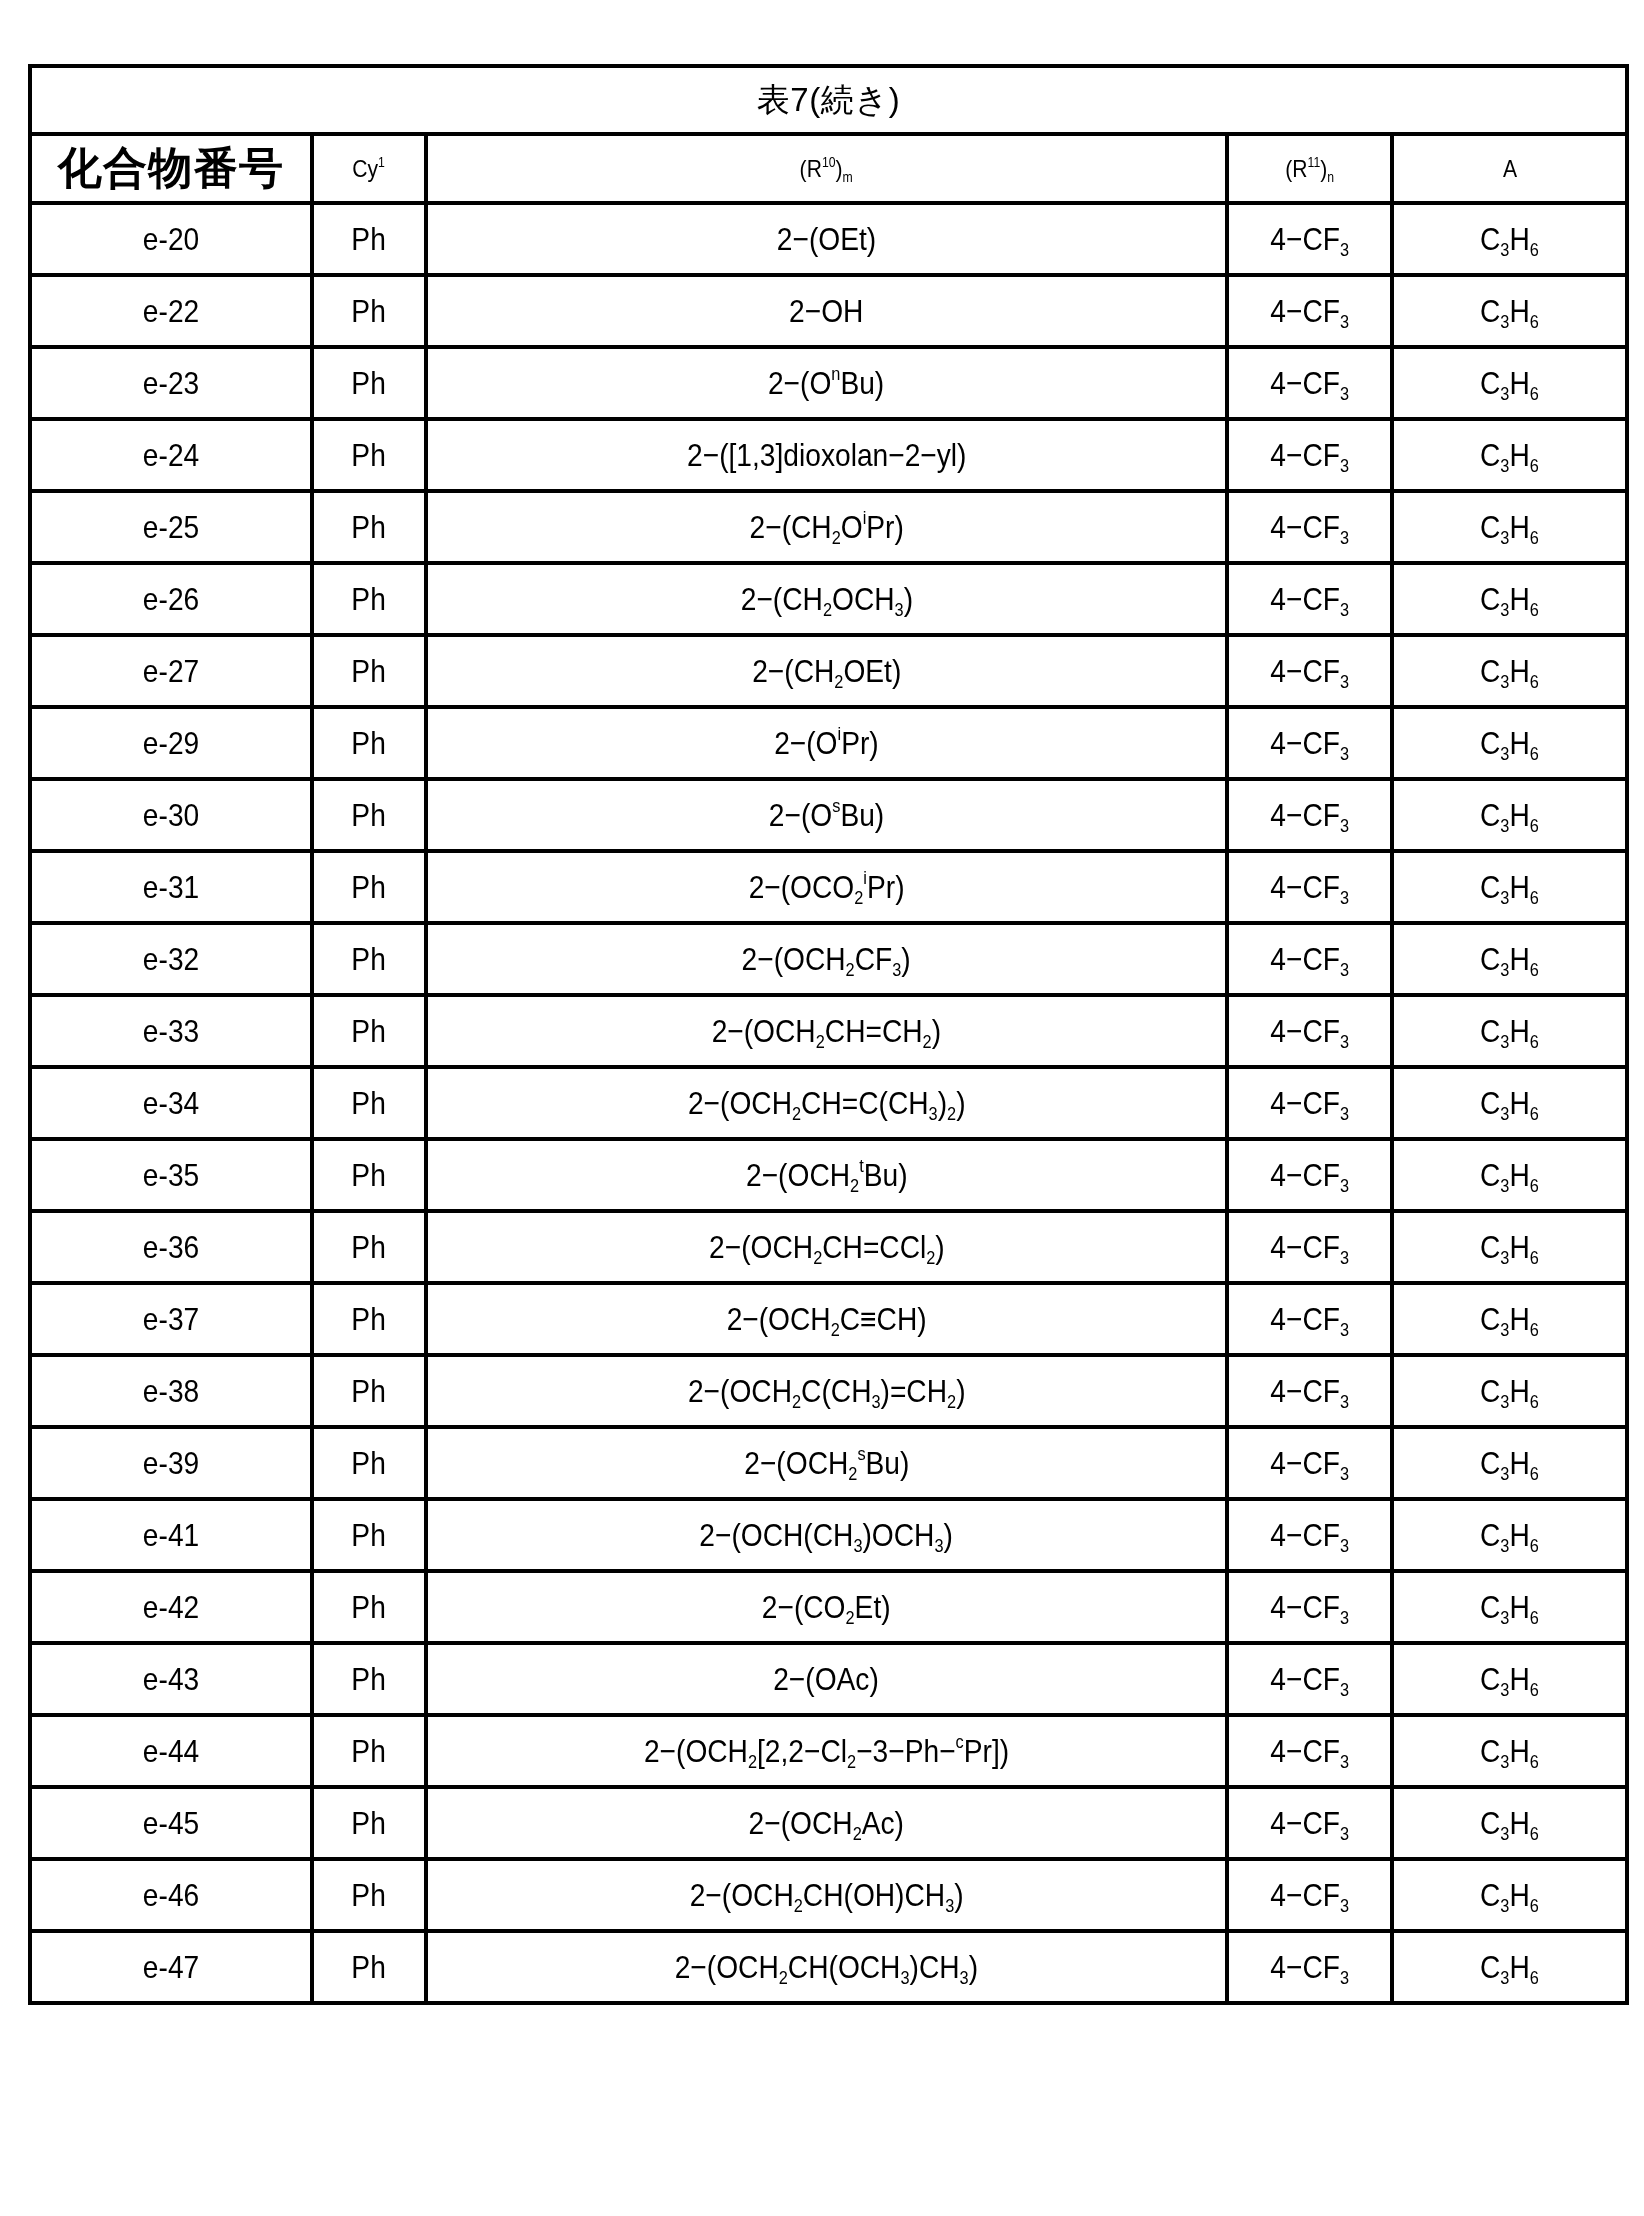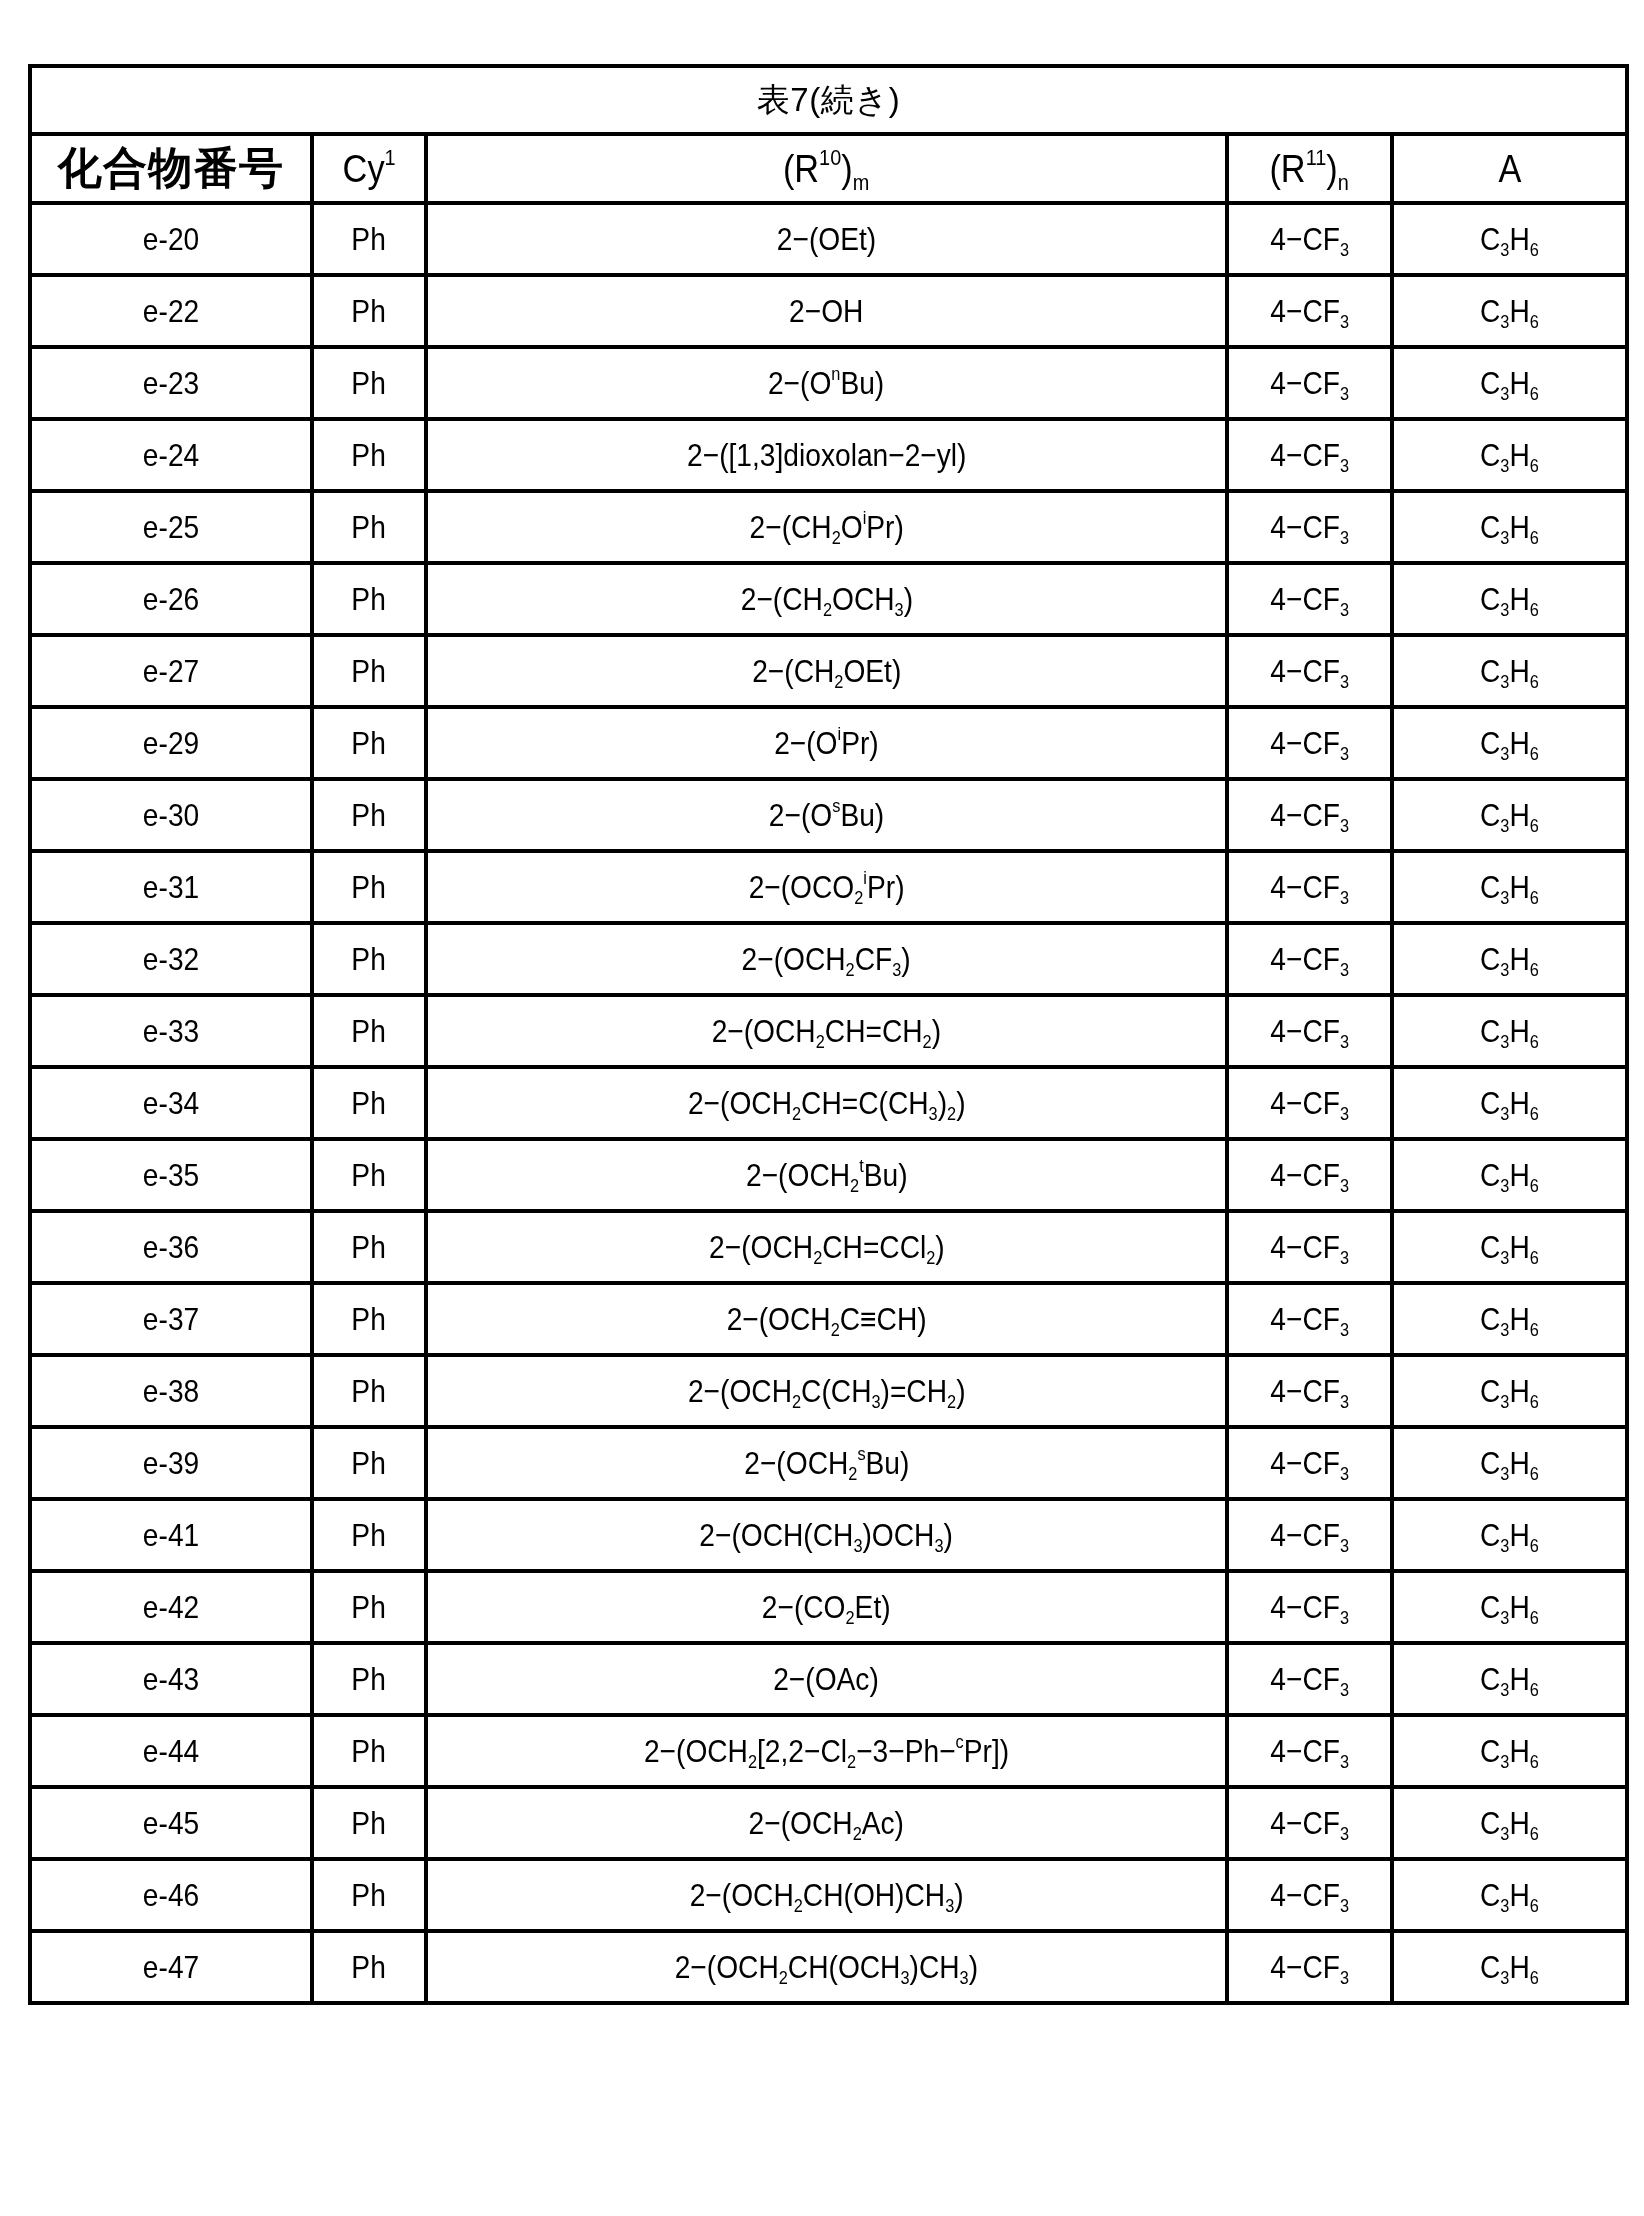--- a/index.html
+++ b/index.html
@@ -3,21 +3,21 @@
 <meta charset="utf-8">
 <style>
   html, body { margin:0; padding:0; background:#ffffff; }
   body { width:1645px; height:2216px; position:relative; overflow:hidden;
          font-family:"Liberation Sans", "DejaVu Sans", sans-serif; color:#000; }
   table.t { position:absolute; left:28px; top:28px; width:1596px;
             border-collapse:collapse; table-layout:fixed;margin-top:36px; }
   table.t td, table.t th { border:4.5px solid #000; text-align:center; vertical-align:middle;
             padding:0; font-weight:normal; overflow:hidden; white-space:nowrap; }
   .title-row td { height:64px; font-size:33px; font-weight:bold; letter-spacing:0.6px; }
-  .head-row th { height:65px; font-size:39px; }
+  .head-row th { height:65px; font-size:24px; }
   .head-row th.jp { font-weight:bold; font-family:"DejaVu Sans", sans-serif; letter-spacing:1.3px; font-size:44px; }
   .data-row td { height:68px; font-size:32px; }
   .cell-text { display:inline-block; transform:scaleX(0.88); transform-origin:center; }
   sub, sup { font-size:58%; line-height:0; }
   sub { vertical-align:-0.35em; }
   sup { vertical-align:0.75em; }
 </style>
 </head>
 <body>
 

